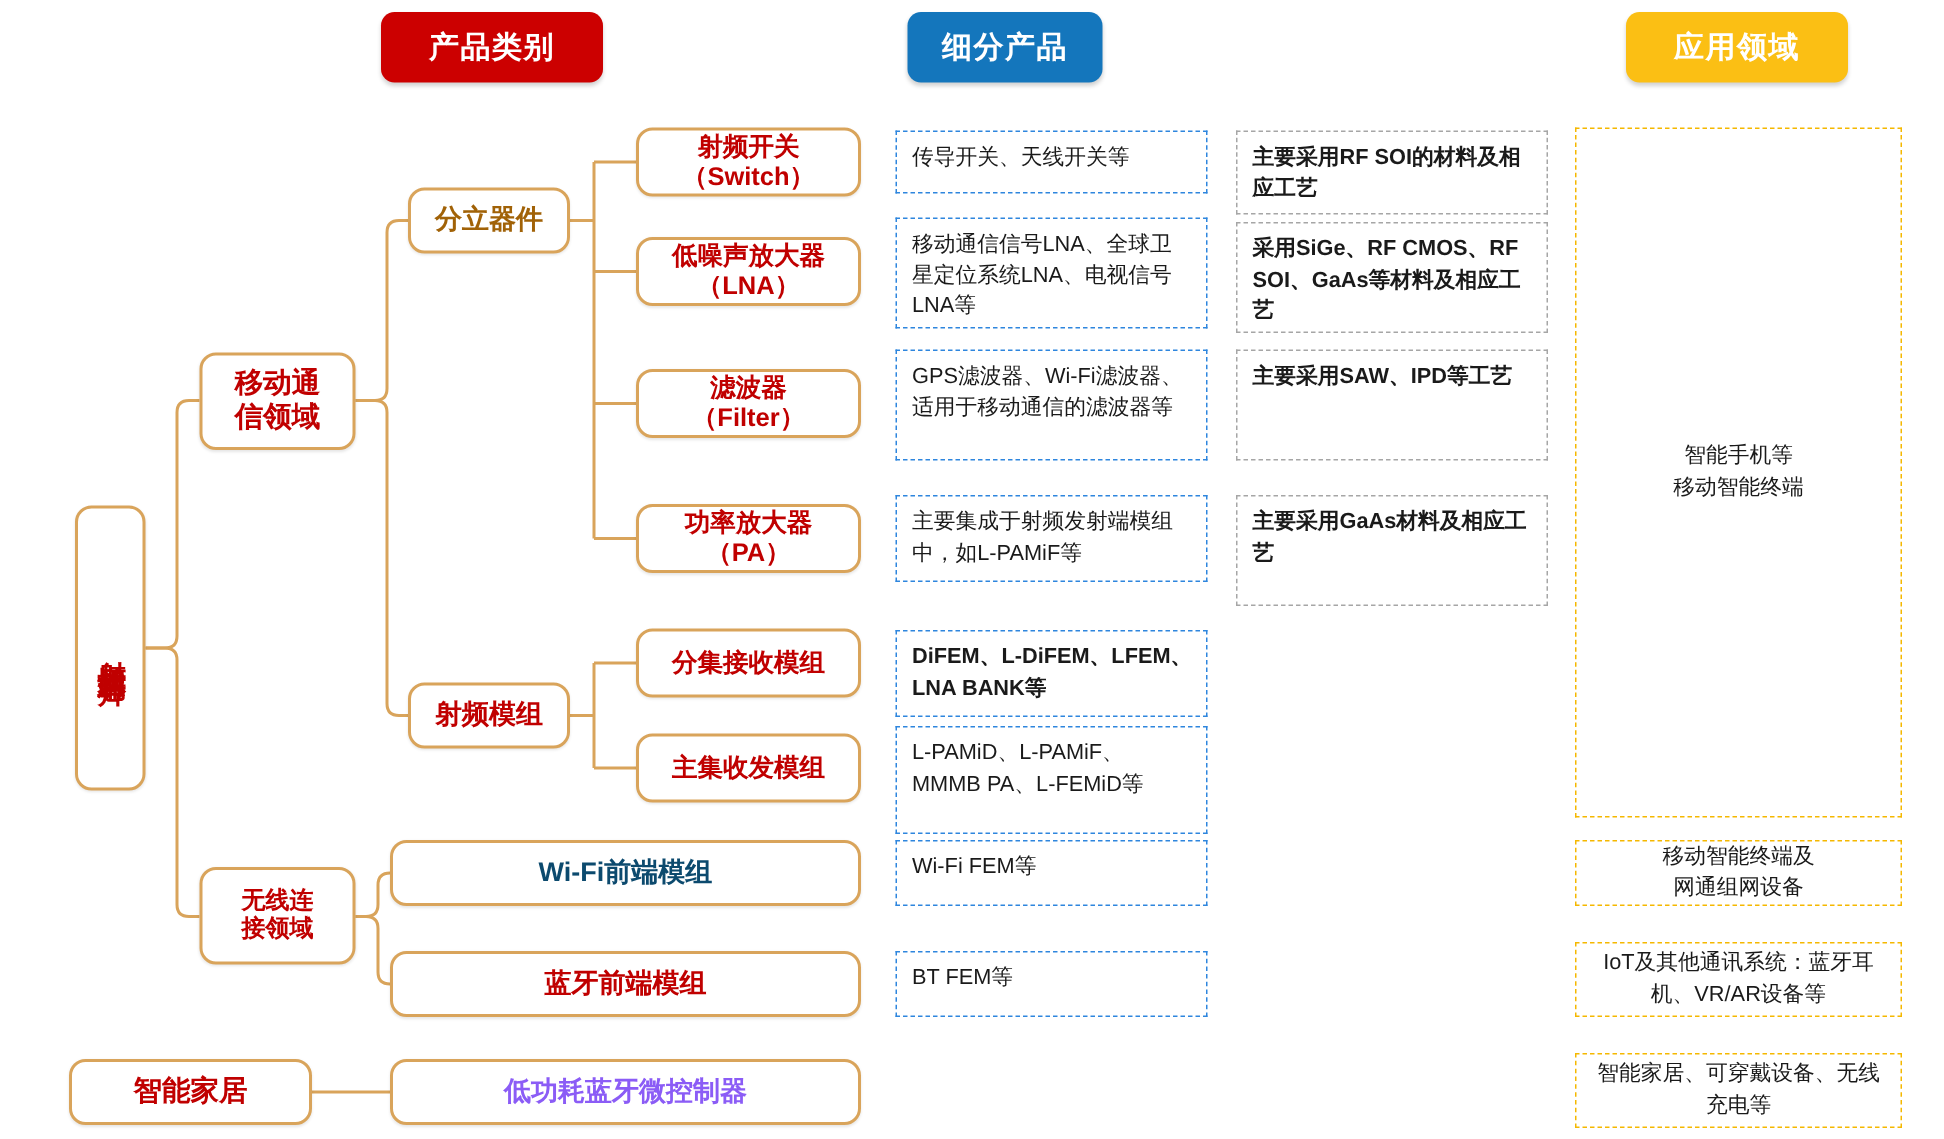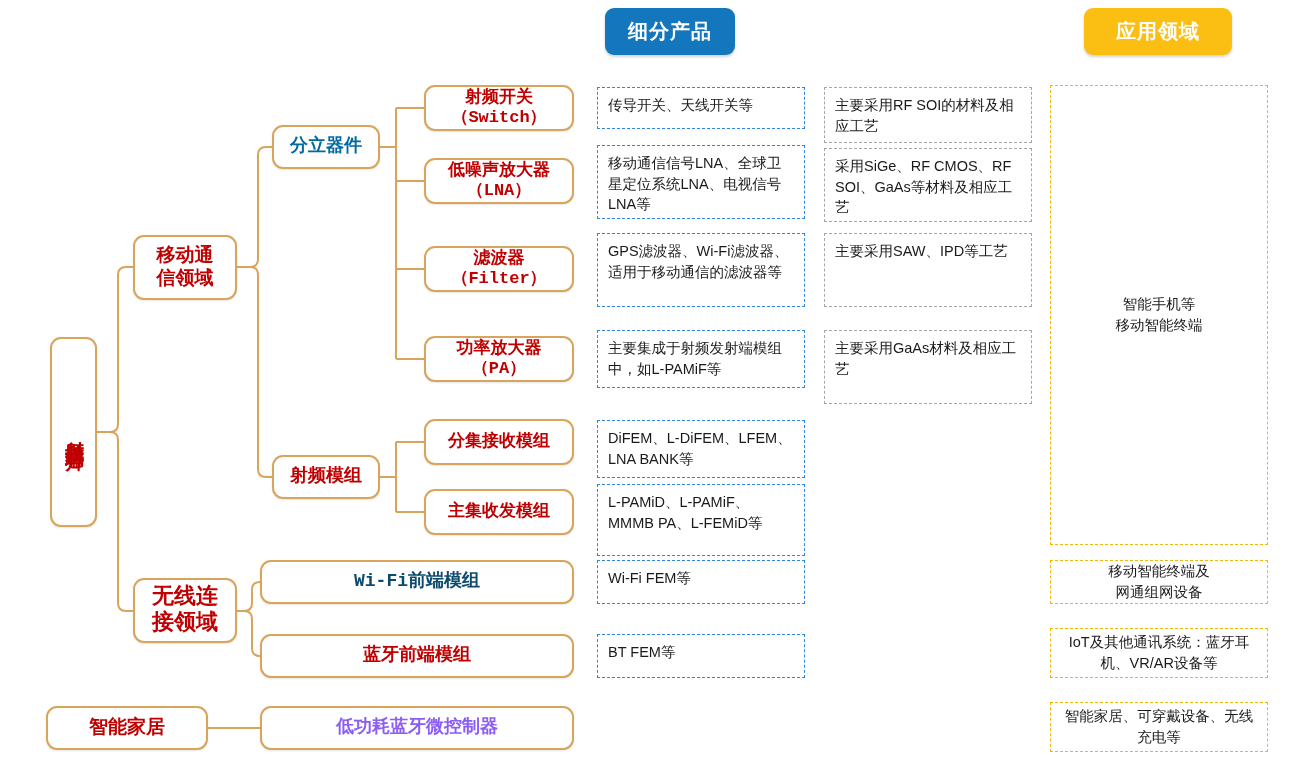--- a/index.html
+++ b/index.html
@@ -39,21 +39,20 @@
     text-align:center;
     background:#ffffff;
     border:2px solid #D9A köp;
     border:2px solid #D9A45B;
     border-radius:11px;
     color:#C00000;
     font-weight:bold;
     line-height:1.18;
     padding:2px 4px;
     box-shadow:0 1px 2px rgba(0,0,0,.10);
-    font-family:Liberation Mono, monospace;
   }
   .node .l2{display:block;}
 
   
   .node-vert{
     writing-mode:vertical-rl;
     text-orientation:upright;
     letter-spacing:2px;
   }
 
@@ -63,21 +62,21 @@
     box-sizing:border-box;
     background:#ffffff;
     color:#1a1a1a;
     font-size:14.5px;
     line-height:1.42;
     padding:7px 9px 6px 10px;
     border-width:1.6px;
     border-style:dashed;
   }
   .dbox.blue{border-color:#2E86DE;}
-  .dbox.gray{border-color:#A6A6A6;}
+  .dbox.gray{border-color:#A6A6A6;font-weight:bold;}
   .dbox.gold{border-color:#F5B800;}
   .dbox.center{
     display:flex;
     align-items:center;
     justify-content:center;
     text-align:center;
     padding:6px 8px;
   }
 
   
@@ -108,20 +107,23 @@
     <path d="M396 442 V512"></path>
     <path d="M396 442 H424"></path>
     <path d="M396 512 H424"></path>
 
     <path d="M237 611 H244 Q252 611 252 603 V590 Q252 582 260 582 H260"></path>
     <path d="M237 611 H244 Q252 611 252 619 V648 Q252 656 260 656 H260"></path>
 
     <path d="M208 728 H260"></path>
   </svg>
 
+  <div class="badge" id="hb0" style="left: 254px; top: 8px; width: 148px; height: 47px; background: rgb(204, 0, 0); font-size: 20px;">
+      <span>产品类别</span>
+    </div>
   <div class="badge" id="hb1" style="left: 605px; top: 8px; width: 130px; height: 47px; background: rgb(20, 118, 188); font-size: 20px;">
       <span>细分产品</span>
     </div>
   <div class="badge" id="hb3" style="left: 1084px; top: 8px; width: 148px; height: 47px; background: rgb(251, 191, 20); font-size: 20px;">
       <span>应用领域</span>
     </div>
 
   <div class="node node-vert" id="n-root" style="left: 50px; top: 337px; width: 47px; height: 190px; font-size: 19px; border-color: rgb(217, 164, 91); color: rgb(192, 0, 0);">
     <span>射频前端芯片</span>
   </div>
@@ -130,28 +132,28 @@
     <span>智能家居</span>
   </div>
 
   <div class="node" id="n-dm" style="left: 133px; top: 235px; width: 104px; height: 65px; font-size: 19px; border-color: rgb(217, 164, 91); color: rgb(192, 0, 0);">
     <div>
         <span class="l2">移动通</span>
         <span class="l2">信领域</span>
       </div>
   </div>
 
-  <div class="node" id="n-dw" style="left: 133px; top: 578px; width: 104px; height: 65px; font-size: 22px; border-color: rgb(217, 164, 91); color: rgb(192, 0, 0);">
+  <div class="node" id="n-dw" style="left: 133px; top: 578px; width: 104px; height: 65px; font-size: 16px; border-color: rgb(217, 164, 91); color: rgb(192, 0, 0);">
     <div>
         <span class="l2">无线连</span>
         <span class="l2">接领域</span>
       </div>
   </div>
 
-  <div class="node" id="n-gd" style="left: 272px; top: 125px; width: 108px; height: 44px; font-size: 18px; border-color: rgb(217, 164, 91); color: #0369a1;">
+  <div class="node" id="n-gd" style="left: 272px; top: 125px; width: 108px; height: 44px; font-size: 18px; border-color: rgb(217, 164, 91); color: #a16207;">
     <span>分立器件</span>
   </div>
 
   <div class="node" id="n-gm" style="left: 272px; top: 455px; width: 108px; height: 44px; font-size: 18px; border-color: rgb(217, 164, 91); color: rgb(192, 0, 0);">
     <span>射频模组</span>
   </div>
 
   <div class="node" id="n-sw" style="left: 424px; top: 85px; width: 150px; height: 46px; font-size: 17px; border-color: rgb(217, 164, 91); color: rgb(192, 0, 0);">
     <div>
         <span class="l2">射频开关</span>
@@ -198,21 +200,21 @@
 
   <div class="node" id="n-ble" style="left: 260px; top: 706px; width: 314px; height: 44px; font-size: 18px; border-color: rgb(217, 164, 91); color: #8b5cf6;">
     <span>低功耗蓝牙微控制器</span>
   </div>
 
   <div id="dyn">
       <div class="dbox blue" style="left: 597px; top: 87px; width: 208px; height: 42px;"><span>传导开关、天线开关等</span></div>
       <div class="dbox blue" style="left: 597px; top: 145px; width: 208px; height: 74px;"><span>移动通信信号LNA、全球卫星定位系统LNA、电视信号LNA等</span></div>
       <div class="dbox blue" style="left: 597px; top: 233px; width: 208px; height: 74px;"><span>GPS滤波器、Wi-Fi滤波器、适用于移动通信的滤波器等</span></div>
       <div class="dbox blue" style="left: 597px; top: 330px; width: 208px; height: 58px;"><span>主要集成于射频发射端模组中，如L-PAMiF等</span></div>
-      <div class="dbox blue" style="left: 597px; top: 420px; width: 208px; height: 58px;"><span>DiFEM、L-DiFEM、LFEM、LNA BANK等</span></div>
+      <div class="dbox blue" style="left: 597px; top: 420px; width: 208px; height: 58px; font-weight: bold;"><span>DiFEM、L-DiFEM、LFEM、LNA BANK等</span></div>
       <div class="dbox blue" style="left: 597px; top: 484px; width: 208px; height: 72px;"><span>L-PAMiD、L-PAMiF、MMMB PA、L-FEMiD等</span></div>
       <div class="dbox blue" style="left: 597px; top: 560px; width: 208px; height: 44px;"><span>Wi-Fi FEM等</span></div>
       <div class="dbox blue" style="left: 597px; top: 634px; width: 208px; height: 44px;"><span>BT FEM等</span></div>
       <div class="dbox gray" style="left: 824px; top: 87px; width: 208px; height: 56px;"><span>主要采用RF SOI的材料及相应工艺</span></div>
       <div class="dbox gray" style="left: 824px; top: 148px; width: 208px; height: 74px;"><span>采用SiGe、RF CMOS、RF SOI、GaAs等材料及相应工艺</span></div>
       <div class="dbox gray" style="left: 824px; top: 233px; width: 208px; height: 74px;"><span>主要采用SAW、IPD等工艺</span></div>
       <div class="dbox gray" style="left: 824px; top: 330px; width: 208px; height: 74px;"><span>主要采用GaAs材料及相应工艺</span></div>
       <div class="dbox gold center" style="left: 1050px; top: 85px; width: 218px; height: 460px;">
         <span>智能手机等<br>移动智能终端</span>
       </div>

